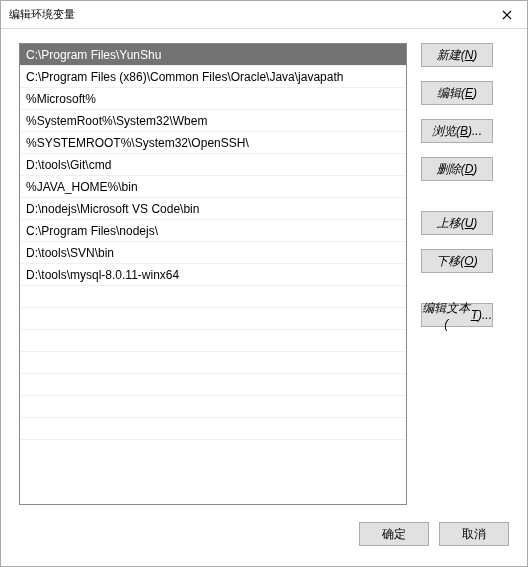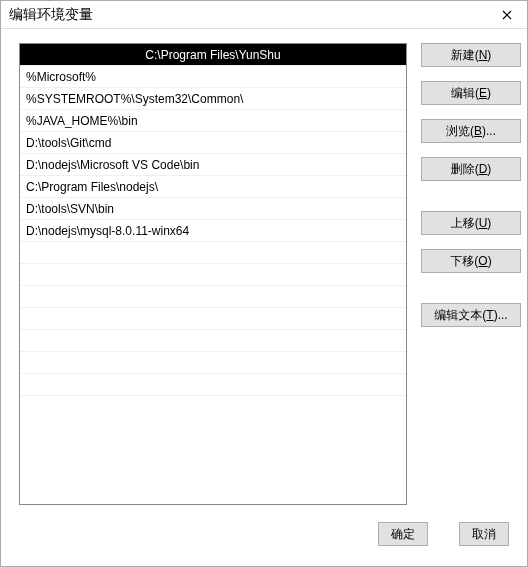--- a/index.html
+++ b/index.html
@@ -21,21 +21,21 @@
     }
     .titlebar {
       height: 28px;
       display: flex;
       align-items: center;
       justify-content: space-between;
       padding: 0 0 0 8px;
       border-bottom: 1px solid #ddd;
       background: #fff;
     }
-    .titlebar-title { font-size: 14px; color: #000; }
+    .titlebar-title { font-size: 11px; color: #000; }
     .close-btn {
       width: 40px;
       height: 28px;
       display: flex;
       align-items: center;
       justify-content: center;
       cursor: pointer;
     }
     .close-btn svg { width: 10px; height: 10px; }
     .content {
@@ -58,23 +58,22 @@
       border-bottom: 1px solid #f0f0f0;
       white-space: nowrap;
       overflow: hidden;
       text-overflow: ellipsis;
       cursor: pointer;
       height: 22px;
       line-height: 14px;
     }
     .list-item.empty { border-bottom: 1px solid #f0f0f0; }
     .list-item.selected {
-      background: #000000;
+      background: #737373;
       color: #fff;
-      text-align: center;
     }
     .side-buttons {
       width: 88px;
       display: flex;
       flex-direction: column;
     }
     .btn {
       height: 24px;
       border: 1px solid #adadad;
       background: #e1e1e1;
@@ -90,47 +89,49 @@
     .gap-small { height: 14px; }
     .gap-med { height: 30px; }
     .footer {
       height: 50px;
       display: flex;
       align-items: center;
       justify-content: flex-end;
       padding: 0 18px 14px 0;
       gap: 10px;
     }
-    .footer .btn { width: 50px; margin-left: 21px; }
-    .side-buttons .btn { width: 100px; }
+    .footer .btn { width: 70px; }
+    .side-buttons .btn { width: 72px; font-style: italic; }
   </style>
 </head>
 <body>
 
 <div class="dialog">
   <div class="titlebar">
     <span class="titlebar-title">编辑环境变量</span>
     <div class="close-btn">
       <svg viewBox="0 0 10 10">
           <path d="M1 1 L9 9 M9 1 L1 9" stroke="#000" stroke-width="1.2" fill="none"></path>
         </svg>
     </div>
   </div>
 
   <div class="content">
     <div class="listbox" id="listbox">
         <div class="list-item selected">C:\Program Files\YunShu</div>
+        <div class="list-item">C:\Program Files (x86)\Common Files\Oracle\Java\javapath</div>
         <div class="list-item">%Microsoft%</div>
-        <div class="list-item">%SYSTEMROOT%\System32\Common\</div>
+        <div class="list-item">%SystemRoot%\System32\Wbem</div>
+        <div class="list-item">%SYSTEMROOT%\System32\OpenSSH\</div>
+        <div class="list-item">D:\tools\Git\cmd</div>
         <div class="list-item">%JAVA_HOME%\bin</div>
-        <div class="list-item">D:\tools\Git\cmd</div>
         <div class="list-item">D:\nodejs\Microsoft VS Code\bin</div>
         <div class="list-item">C:\Program Files\nodejs\</div>
         <div class="list-item">D:\tools\SVN\bin</div>
-        <div class="list-item">D:\nodejs\mysql-8.0.11-winx64</div>
+        <div class="list-item">D:\tools\mysql-8.0.11-winx64</div>
         <div class="list-item empty"></div>
         <div class="list-item empty"></div>
         <div class="list-item empty"></div>
         <div class="list-item empty"></div>
         <div class="list-item empty"></div>
         <div class="list-item empty"></div>
         <div class="list-item empty"></div>
       </div>
 
     <div class="side-buttons">

